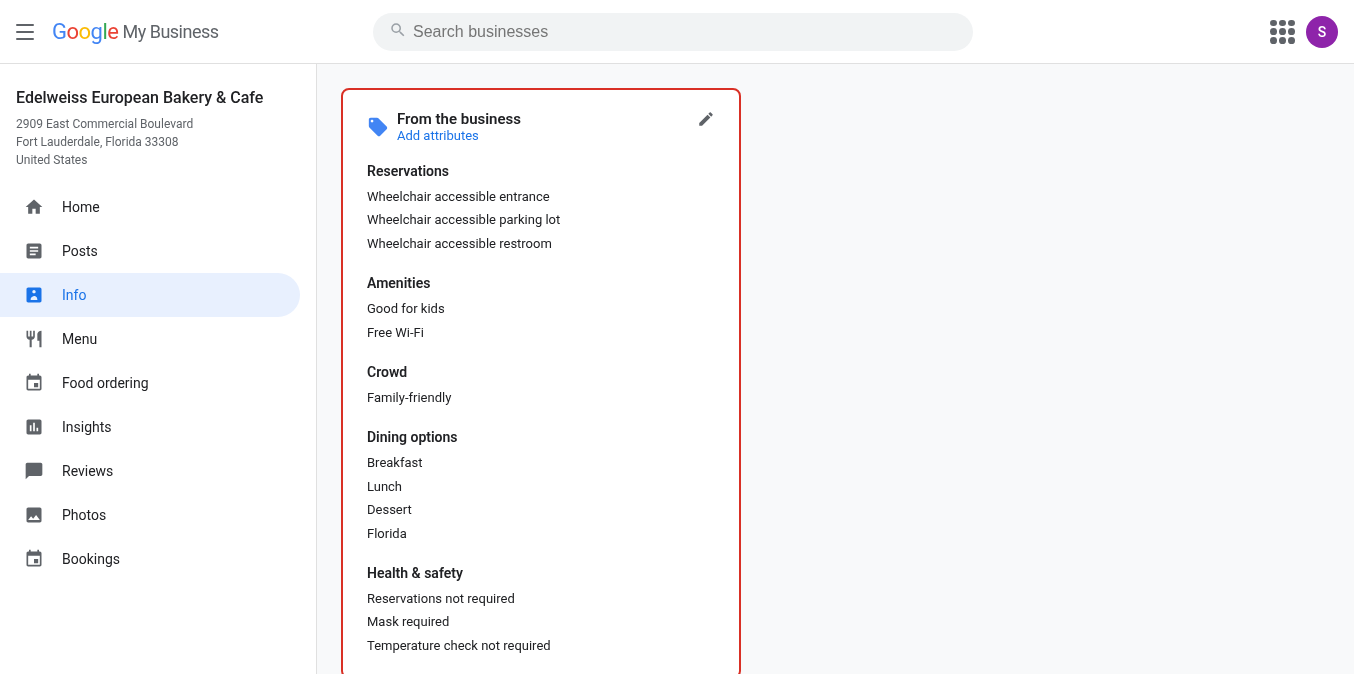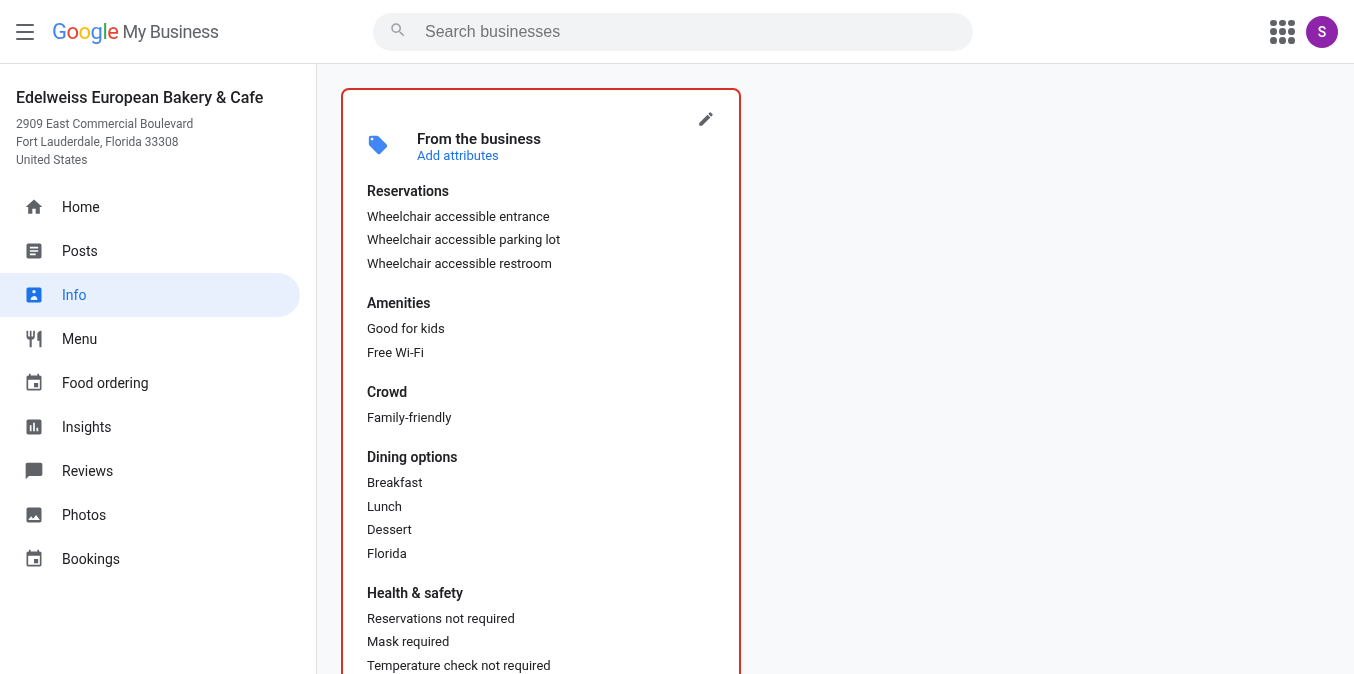--- a/index.html
+++ b/index.html
@@ -34,21 +34,21 @@
     .my-business-text { font-size: 18px; color: #5f6368; margin-left: 4px; }
     .search-bar {
       flex: 1;
       max-width: 600px;
       margin: 0 auto;
       display: flex;
       align-items: center;
       background: #f1f3f4;
       border-radius: 24px;
       padding: 8px 16px;
-      gap: 18px;
+      gap: 6px;
     }
     .search-icon-svg { color: #9aa0a6; font-size: 18px; }
     .search-input {
       border: none; background: transparent; outline: none; font-size: 16px; color: #202124; flex: 1;
     }
     .header-right { margin-left: auto; display: flex; align-items: center; gap: 12px; }
     .grid-icon { width: 24px; height: 24px; display: grid; grid-template-columns: repeat(3,7px); gap: 2px; cursor: pointer; }
     .grid-dot { background: #5f6368; border-radius: 50%; }
     .avatar { width: 32px; height: 32px; border-radius: 50%; background: #8E24AA; color: #fff; display: flex; align-items: center; justify-content: center; font-size: 14px; font-weight: 500; cursor: pointer; }
 
@@ -101,21 +101,21 @@
       max-width: 400px;
       padding: 20px 24px;
       position: relative;
     }
     .card-header {
       display: flex;
       align-items: flex-start;
       justify-content: space-between;
       margin-bottom: 8px;
     }
-    .card-header-left { display: flex; align-items: center; gap: 28px; margin-top: 20px; }
+    .card-header-left { display: flex; align-items: flex-end; gap: 8px; }
     .tag-icon { color: #4285F4; font-size: 20px; margin-top: 2px; }
     .card-title { font-size: 15px; font-weight: 600; color: #202124; }
     .card-subtitle { font-size: 13px; color: #1a73e8; cursor: pointer; }
     .edit-icon { color: #5f6368; cursor: pointer; font-size: 18px; }
 
     .section { margin-top: 20px; }
     .section-title { font-size: 14px; font-weight: 600; color: #202124; margin-bottom: 6px; }
     .section-item { font-size: 13px; color: #202124; line-height: 1.8; }
 
     

